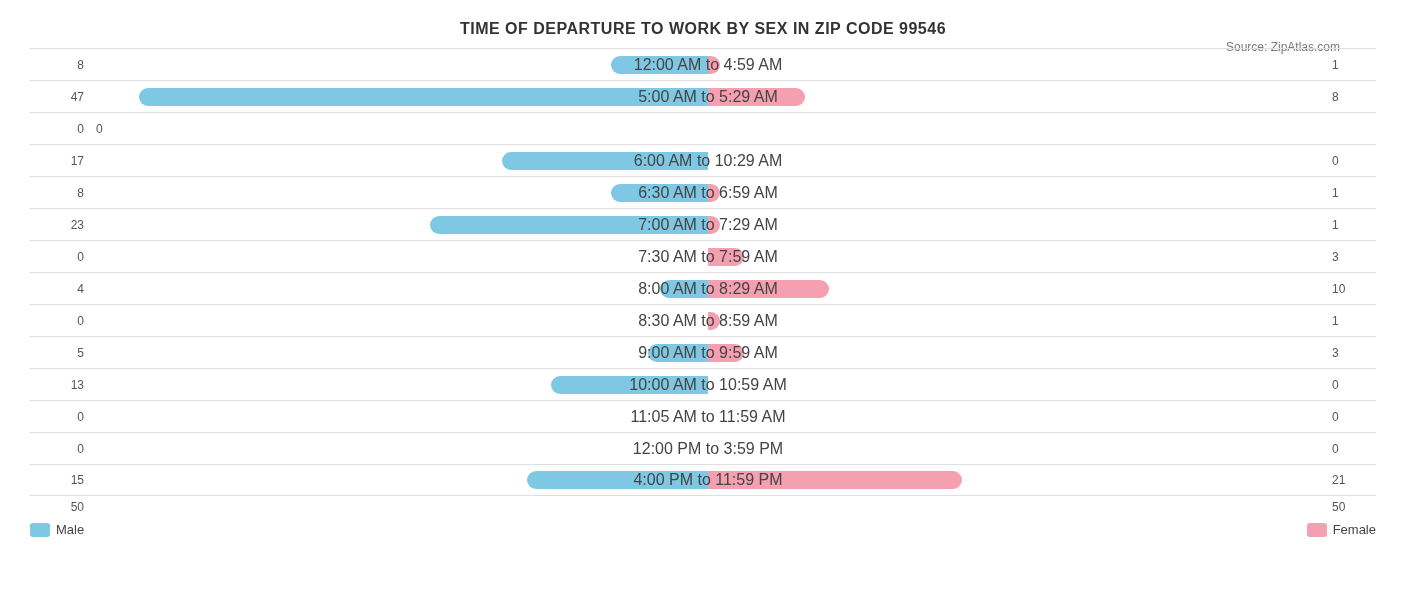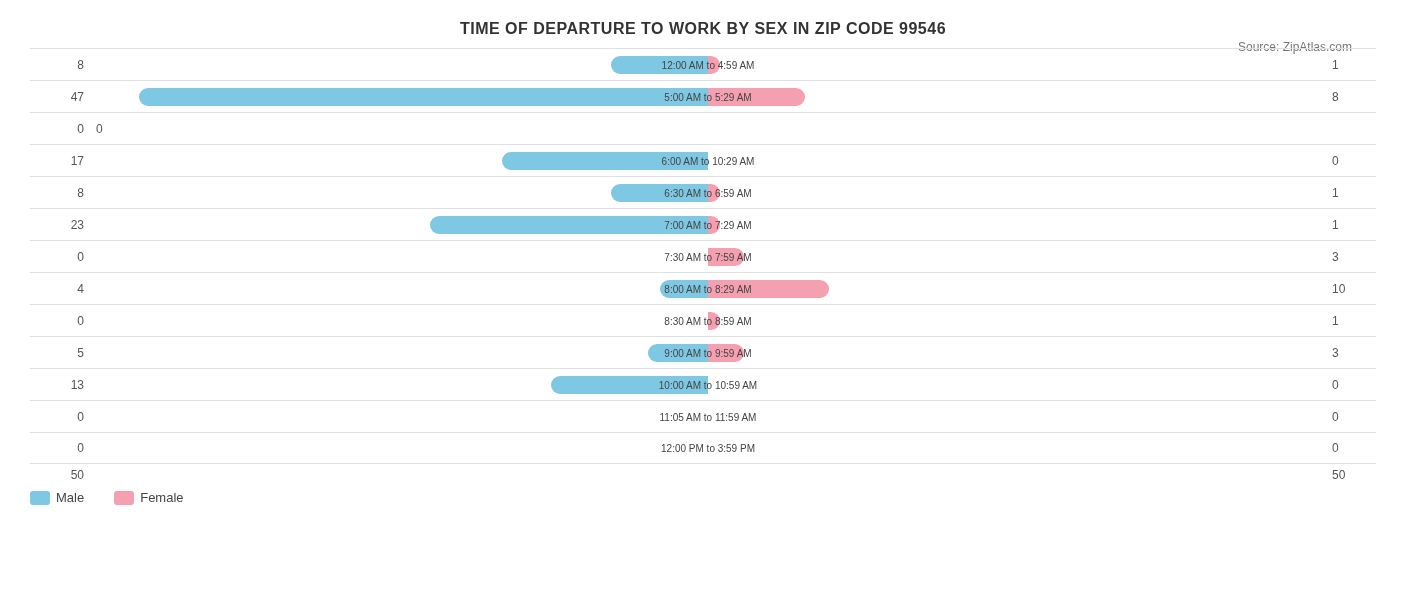--- a/index.html
+++ b/index.html
@@ -14,21 +14,21 @@
       font-size: 16px;
       font-weight: bold;
       color: #333;
       margin-bottom: 6px;
       text-transform: uppercase;
       letter-spacing: 0.5px;
     }
     .source-label {
       position: absolute;
       top: 20px;
-      right: 24px;
+      right: 36px;
       font-size: 12px;
       color: #777;
     }
     .chart-container {
       position: relative;
       width: 100%;
       margin-top: 10px;
     }
     .chart-row {
       display: flex;
@@ -77,21 +77,21 @@
       height: 18px;
       background: #f4a0b0;
       border-radius: 0 9px 9px 0;
       top: 50%;
       transform: translateY(-50%);
     }
     .time-label {
       position: absolute;
       left: 50%;
       transform: translateX(-50%);
-      font-size: 10px;
+      font-size: 16px;
       color: #444;
       white-space: nowrap;
       pointer-events: none;
       top: 50%;
       transform: translate(-50%, -50%);
     }
     .right-value {
       width: 50px;
       text-align: left;
       font-size: 12px;
@@ -116,21 +116,21 @@
     }
     .axis-right {
       width: 50px;
       text-align: left;
       font-size: 12px;
       color: #555;
       padding-left: 6px;
     }
     .legend {
       display: flex;
-      justify-content: flex-start;
+      justify-content: space-between;
       gap: 30px;
       margin-top: 8px;
     }
     .legend-item {
       display: flex;
       align-items: center;
       gap: 6px;
       font-size: 13px;
       color: #444;
     }
@@ -281,20 +281,31 @@
     <div class="chart-row">
       <div class="left-value">0</div>
       <div class="bar-area">
         <div class="bars-wrapper">
           <div class="male-bar" style="width: 0px; background: rgb(126, 200, 227);"></div>
           <div class="female-bar" style="width: 0px; background: rgb(244, 160, 176);"></div>
           <div class="time-label">12:00 PM to 3:59 PM</div>
         </div>
       </div>
       <div class="right-value">0</div>
+    </div>
+    <div class="chart-row">
+      <div class="left-value">15</div>
+      <div class="bar-area">
+        <div class="bars-wrapper">
+          <div class="male-bar" style="width: 14.6809%; background: rgb(126, 200, 227);"></div>
+          <div class="female-bar" style="width: 20.5532%; background: rgb(244, 160, 176);"></div>
+          <div class="time-label">4:00 PM to 11:59 PM</div>
+        </div>
+      </div>
+      <div class="right-value">21</div>
     </div>
   </div>
 
 <div class="axis-row">
   <div class="axis-left">50</div>
   <div class="axis-center"></div>
   <div class="axis-right">50</div>
 </div>
 
 <div class="legend">

